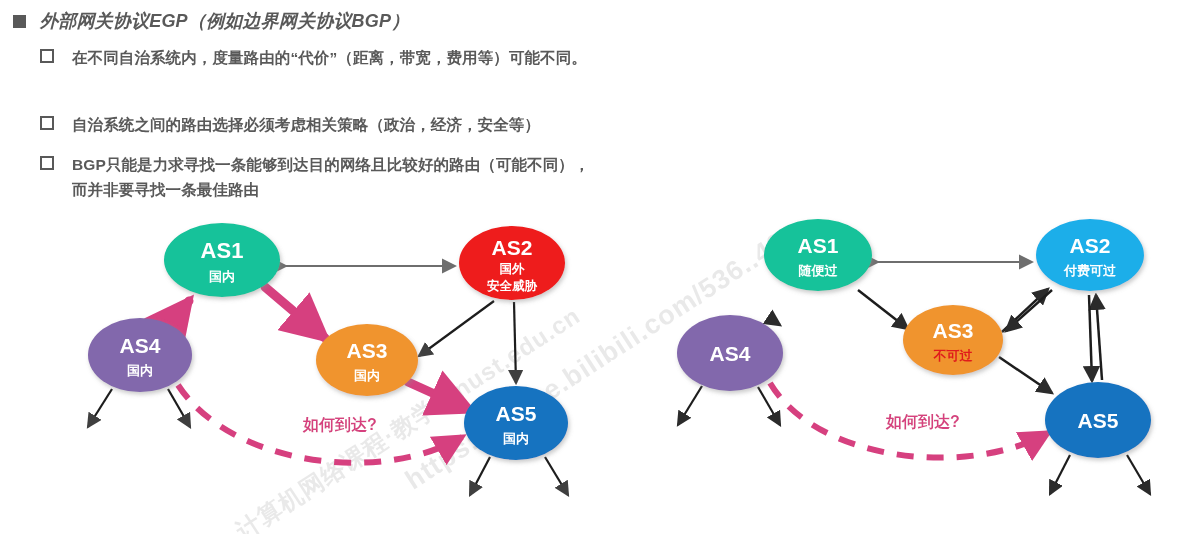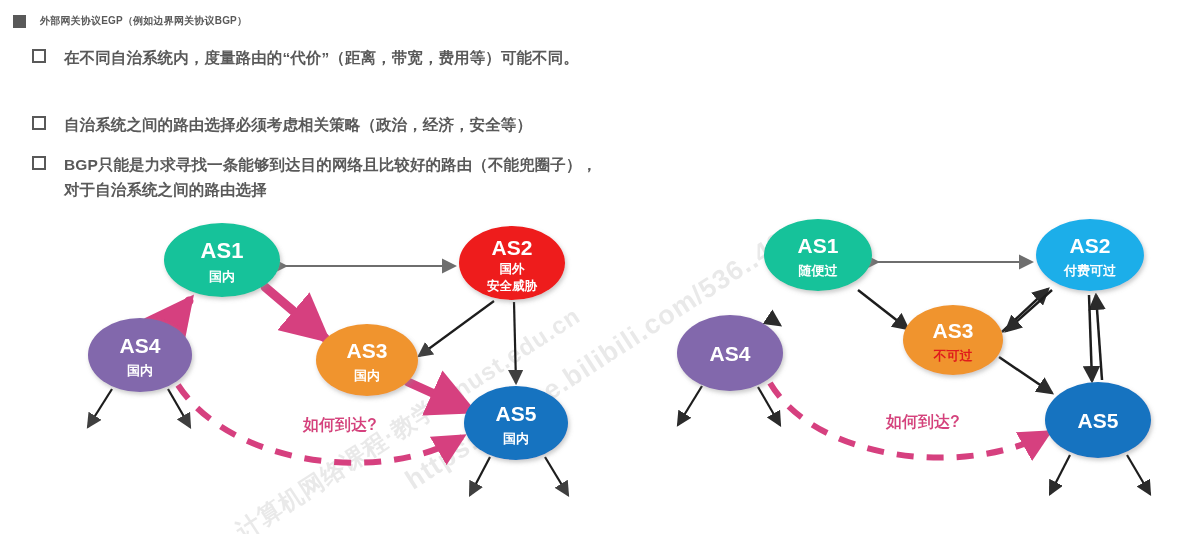--- a/index.html
+++ b/index.html
@@ -14,28 +14,28 @@
   .row{display:flex;align-items:flex-start;}
   .lvl1{position:absolute;left:13px;top:10px;}
   .sq-filled{
     width:13px;height:13px;background:#595959;flex:0 0 auto;margin-top:5px;
   }
   .sq-hollow{
     width:14px;height:14px;border:2px solid #595959;background:#fff;
     flex:0 0 auto;margin-top:4px;box-sizing:border-box;
   }
   .t1{
-    margin-left:14px;font-size:10px;font-weight:bold;color:#595959;
-    line-height:22px;letter-spacing:.2px;white-space:nowrap;
+    margin-left:14px;font-size:18px;font-weight:bold;color:#595959;
+    line-height:22px;letter-spacing:.2px;white-space:nowrap;font-style:italic;
   }
   .t2{
     margin-left:18px;font-size:15.5px;font-weight:bold;color:#595959;
     line-height:25px;letter-spacing:.1px;white-space:nowrap;
   }
-  .lvl2{position:absolute;left:32px;justify-content:flex-end;}
+  .lvl2{position:absolute;left:40px;justify-content:flex-end;}
   #b2a{top:45px;}
   #b2b{top:112px;font-family:Liberation Serif, serif;}
   #b2c{top:152px;}
 
   
   .diagram{position:absolute;top:205px;height:324px;}
   #diagram-left{left:0;width:640px;}
   #diagram-right{left:640px;width:544px;}
   .diagram svg{display:block;}
 
@@ -64,22 +64,22 @@
   </div>
 
   <div class="row lvl2" id="b2b">
     <span class="sq-hollow"></span>
     <span class="t2">自治系统之间的路由选择必须考虑相关策略（政治，经济，安全等）</span>
   </div>
 
   <div class="row lvl2" id="b2c">
     <span class="sq-hollow"></span>
     <span class="t2">
-      <span>BGP只能是力求寻找一条能够到达目的网络且比较好的路由（不能兜圈子），</span><br>
-      <span>对于自治系统之间的路由选择</span>
+      <span>BGP只能是力求寻找一条能够到达目的网络且比较好的路由（可能不同），</span><br>
+      <span>而并非要寻找一条最佳路由</span>
     </span>
   </div>
 </div>
 
 <div class="wm" style="left:400px;top:470px;">https://space.bilibili.com/536..402</div>
 <div class="wm" style="left:230px;top:520px;font-size:24px;">计算机网络课程·教学·hnust.edu.cn</div>
 
 <div class="diagram" id="diagram-left">
   <svg width="640" height="324" viewBox="0 0 640 324" xmlns="http://www.w3.org/2000/svg">
     <defs>

